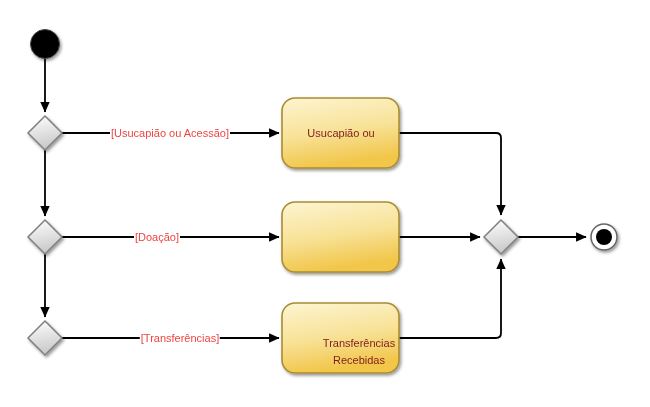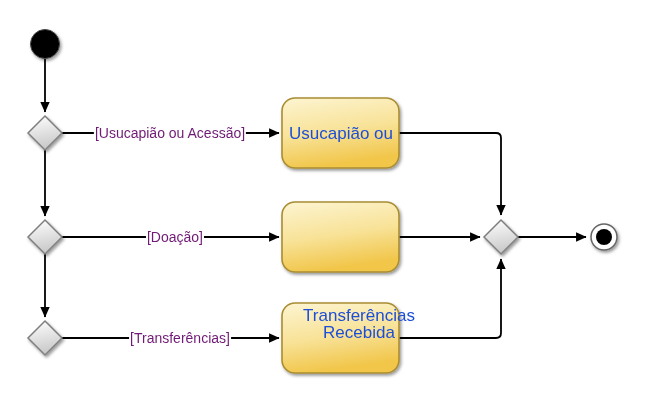--- a/index.html
+++ b/index.html
@@ -32,33 +32,33 @@
   }
   .decision-shape {
     fill: url(#diaGrad);
     stroke: #7f7f7f;
     stroke-width: 1.5;
   }
   .edge-label {
     position: absolute;
     transform: translate(-50%, -50%);
     background: #ffffff;
-    color: #701a75;
-    font-size: 14px;
+    color: #ef4444;
+    font-size: 11px;
     line-height: 15px;
     white-space: nowrap;
     padding: 0 1px;
   }
   .box-label {
     position: absolute;
     transform: translate(-50%, -50%);
     width: 113px;
     text-align: center;
-    color: #1d4ed8;
-    font-size: 17px;
+    color: #7f1d1d;
+    font-size: 11px;
     line-height: 17px;
   }
 </style>
 </head>
 <body>
 
 <div class="canvas">
 
   <svg width="650" height="407" viewBox="0 0 650 407">
     <defs>
@@ -102,24 +102,24 @@
 
     <polygon class="decision-shape" points="501,220 518,237 501,254 484,237" filter="url(#shadow)"></polygon>
 
     <g filter="url(#shadow)">
       <circle cx="604" cy="237" r="13" fill="#ffffff" stroke="#666666" stroke-width="1.5"></circle>
       <circle cx="604" cy="237" r="8" fill="#000000"></circle>
     </g>
   </svg>
 
   <div class="edge-label" style="left:170px; top:133px;">[Usucapião ou Acessão]</div>
-  <div class="edge-label" style="left:157px; top:237px;margin-left:18px;">[Doação]</div>
+  <div class="edge-label" style="left:157px; top:237px;">[Doação]</div>
   <div class="edge-label" style="left:180px; top:338px;">[Transferências]</div>
 
   <div class="box-label" style="left:341px; top:133px;">
     <div>Usucapião ou</div>
   </div>
-  <div class="box-label" style="left:341px; top:324px;padding-left:36px;">
+  <div class="box-label" style="left:341px; top:352px;padding-left:36px;">
     <div>Transferências</div>
-    <div>Recebida</div>
+    <div>Recebidas</div>
   </div>
 
 </div>
 
 </body></html>

